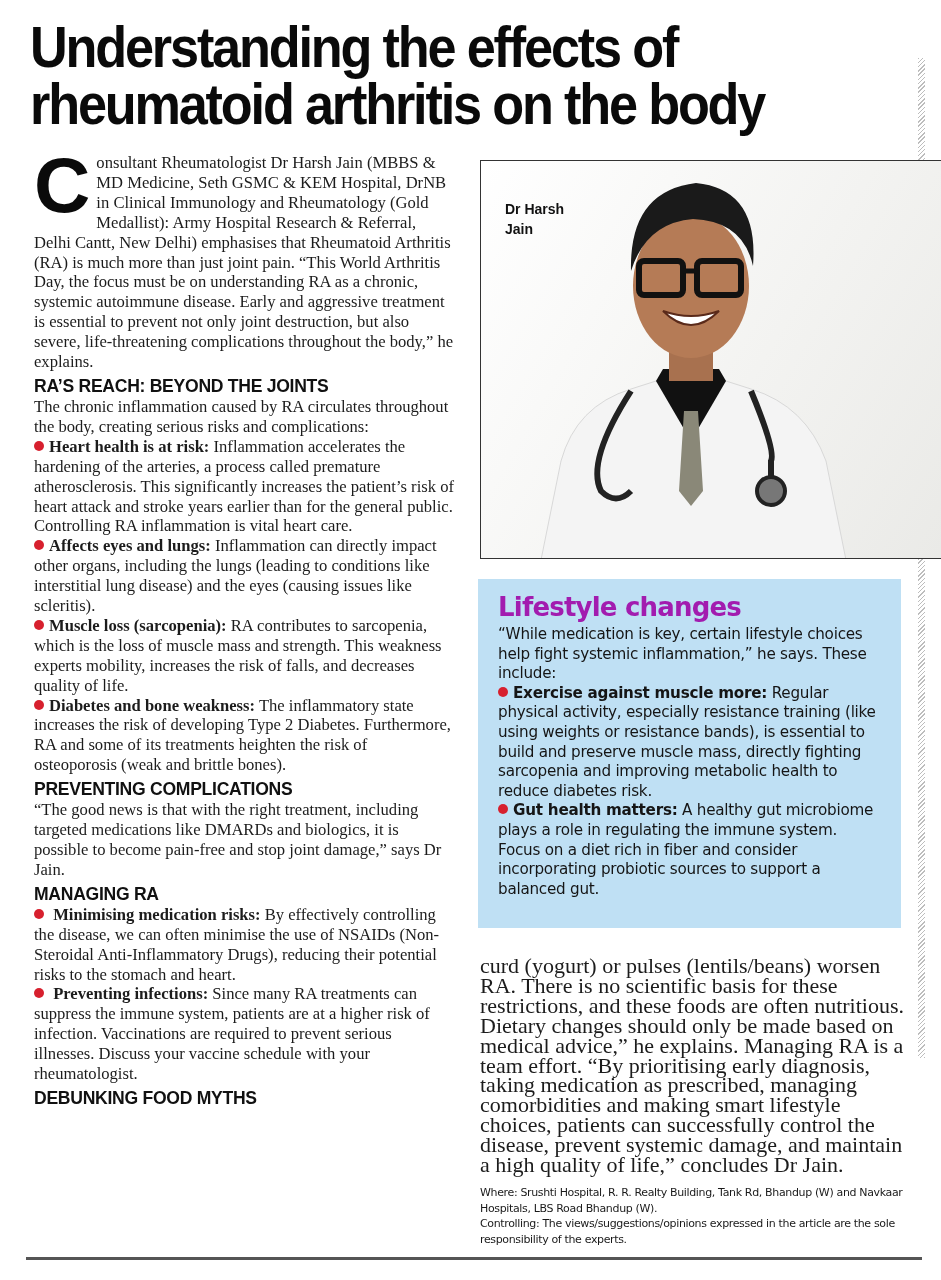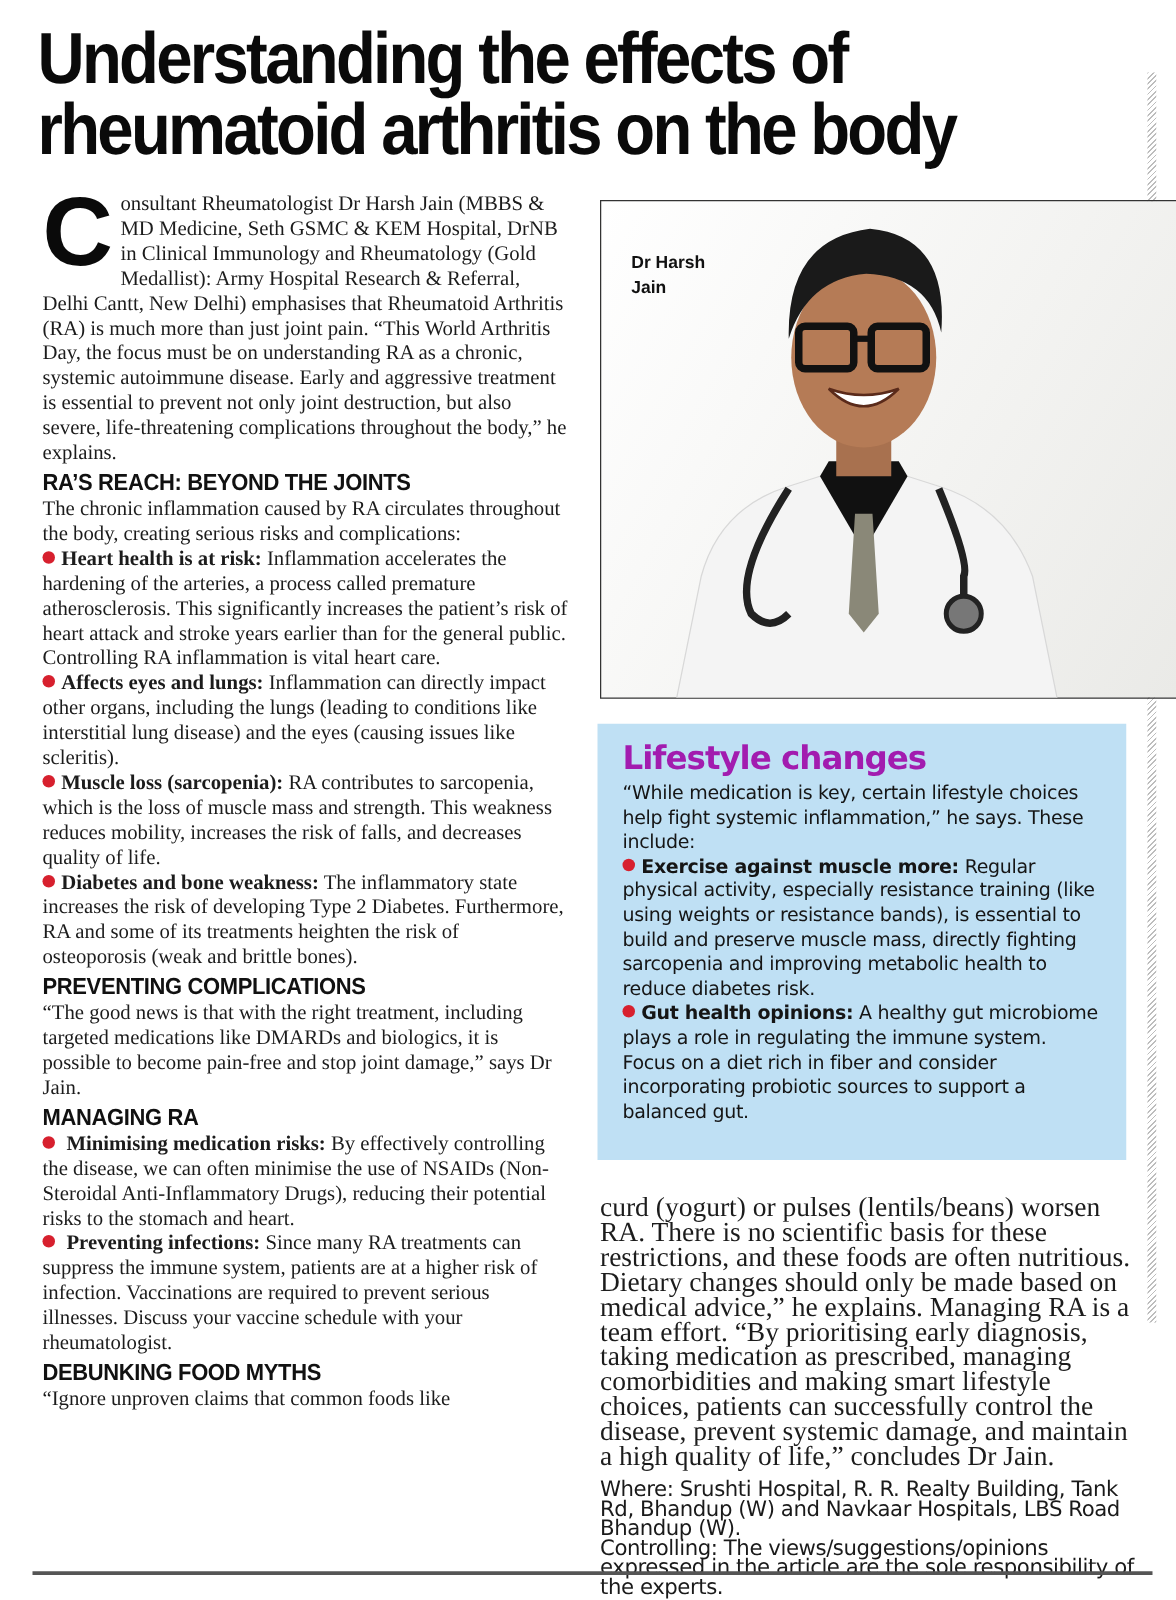--- a/index.html
+++ b/index.html
@@ -60,21 +60,21 @@
     }
     .lifestyle-box p { margin: 0; letter-spacing: -0.25px; }
     .col-right-text {
       position: absolute; left: 480px; top: 956px; width: 425px;
       font-family: "Liberation Serif", "DejaVu Serif", serif;
       font-size: 22px; line-height: 19.9px; color: #1c1c1c;
     }
     .col-right-text p { margin: 0; }
     .where {
       position: absolute; left: 480px; top: 1185px; width: 430px;
-      font-family: "DejaVu Sans", sans-serif; font-size: 17px; line-height: 15.6px;
+      font-family: "DejaVu Sans", sans-serif; font-size: 11px; line-height: 15.6px;
       color: #1a1a1a; letter-spacing: -0.35px;
     }
     .where p { margin: 0; }
     .rule {
       position: absolute; left: 26px; top: 1257px; width: 896px; height: 3px; background: #555;
     }
   </style>
 </head>
 <body>
 
@@ -87,32 +87,31 @@
 
 <div class="col-left">
   <p>
     <span class="dropcap">C</span><span>onsultant Rheumatologist Dr Harsh Jain (MBBS &amp; MD Medicine, Seth GSMC &amp; KEM Hospital, DrNB in Clinical Immunology and Rheumatology (Gold Medallist): Army Hospital Research &amp; Referral, Delhi Cantt, New Delhi) emphasises that Rheumatoid Arthritis (RA) is much more than just joint pain. “This World Arthritis Day, the focus must be on understanding RA as a chronic, systemic autoimmune disease. Early and aggressive treatment is essential to prevent not only joint destruction, but also severe, life-threatening complications throughout the body,” he explains.</span>
   </p>
 
   <div class="sec-head">RA’S REACH: BEYOND THE JOINTS</div>
   <p>The chronic inflammation caused by RA circulates throughout the body, creating serious risks and complications:</p>
   <p><span class="bullet"></span><span class="lead">Heart health is at risk:</span><span> Inflammation accelerates the hardening of the arteries, a process called premature atherosclerosis. This significantly increases the patient’s risk of heart attack and stroke years earlier than for the general public. Controlling RA inflammation is vital heart care.</span></p>
   <p><span class="bullet"></span><span class="lead">Affects eyes and lungs:</span><span> Inflammation can directly impact other organs, including the lungs (leading to conditions like interstitial lung disease) and the eyes (causing issues like scleritis).</span></p>
-  <p><span class="bullet"></span><span class="lead">Muscle loss (sarcopenia):</span><span> RA contributes to sarcopenia, which is the loss of muscle mass and strength. This weakness reduces mobility, increases the risk of falls, and decreases quality of life.</span></p>
+  <p><span class="bullet"></span><span class="lead">Muscle loss (sarcopenia):</span><span> RA contributes to sarcopenia, which is the loss of muscle mass and strength. This weakness experts mobility, increases the risk of falls, and decreases quality of life.</span></p>
   <p><span class="bullet"></span><span class="lead">Diabetes and bone weakness:</span><span> The inflammatory state increases the risk of developing Type 2 Diabetes. Furthermore, RA and some of its treatments heighten the risk of osteoporosis (weak and brittle bones).</span></p>
 
   <div class="sec-head">PREVENTING COMPLICATIONS</div>
   <p>“The good news is that with the right treatment, including targeted medications like DMARDs and biologics, it is possible to become pain-free and stop joint damage,” says Dr Jain.</p>
 
   <div class="sec-head">MANAGING RA</div>
   <p><span class="bullet"></span> <span class="lead">Minimising medication risks:</span><span> By effectively controlling the disease, we can often minimise the use of NSAIDs (Non-Steroidal Anti-Inflammatory Drugs), reducing their potential risks to the stomach and heart.</span></p>
   <p><span class="bullet"></span> <span class="lead">Preventing infections:</span><span> Since many RA treatments can suppress the immune system, patients are at a higher risk of infection. Vaccinations are required to prevent serious illnesses. Discuss your vaccine schedule with your rheumatologist.</span></p>
 
   <div class="sec-head">DEBUNKING FOOD MYTHS</div>
-  <p>“Ignore unproven claims that common foods like</p>
 </div>
 
 <div class="photo">
   <svg width="420" height="399" viewBox="0 0 420 399">
 
     <path d="M60 399 L80 300 Q95 245 150 228 L175 220 L245 220 L270 228 Q325 245 345 300 L365 399 Z" fill="#f4f4f4" stroke="#d8d8d8"></path>
 
     <path d="M175 220 L210 280 L245 220 L238 208 L182 208 Z" fill="#111"></path>
 
     <path d="M203 250 L217 250 L222 330 L210 345 L198 330 Z" fill="#8a8878"></path>
@@ -136,21 +135,21 @@
   <div class="photo-caption">
     <div>Dr Harsh</div>
     <div>Jain</div>
   </div>
 </div>
 
 <div class="lifestyle-box">
   <h2>Lifestyle changes</h2>
   <p>“While medication is key, certain lifestyle choices help fight systemic inflammation,” he says. These include:</p>
   <p><span class="bullet"></span><span class="lead">Exercise against muscle more:</span><span> Regular physical activity, especially resistance training (like using weights or resistance bands), is essential to build and preserve muscle mass, directly fighting sarcopenia and improving metabolic health to reduce diabetes risk.</span></p>
-  <p><span class="bullet"></span><span class="lead">Gut health opinions:</span><span> A healthy gut microbiome plays a role in regulating the immune system. Focus on a diet rich in fiber and consider incorporating probiotic sources to support a balanced gut.</span></p>
+  <p><span class="bullet"></span><span class="lead">Gut health matters:</span><span> A healthy gut microbiome plays a role in regulating the immune system. Focus on a diet rich in fiber and consider incorporating probiotic sources to support a balanced gut.</span></p>
 </div>
 
 <div class="col-right-text">
   <p>curd (yogurt) or pulses (lentils/beans) worsen RA. There is no scientific basis for these restrictions, and these foods are often nutritious. Dietary changes should only be made based on medical advice,” he explains. Managing RA is a team effort. “By prioritising early diagnosis, taking medication as prescribed, managing comorbidities and making smart lifestyle choices, patients can successfully control the disease, prevent systemic damage, and maintain a high quality of life,” concludes Dr Jain.</p>
 </div>
 
 <div class="where">
   <p>Where: Srushti Hospital, R. R. Realty Building, Tank Rd, Bhandup (W) and Navkaar Hospitals, LBS Road Bhandup (W).</p>
   <p>Controlling: The views/suggestions/opinions expressed in the article are the sole responsibility of the experts.</p>
 </div>

